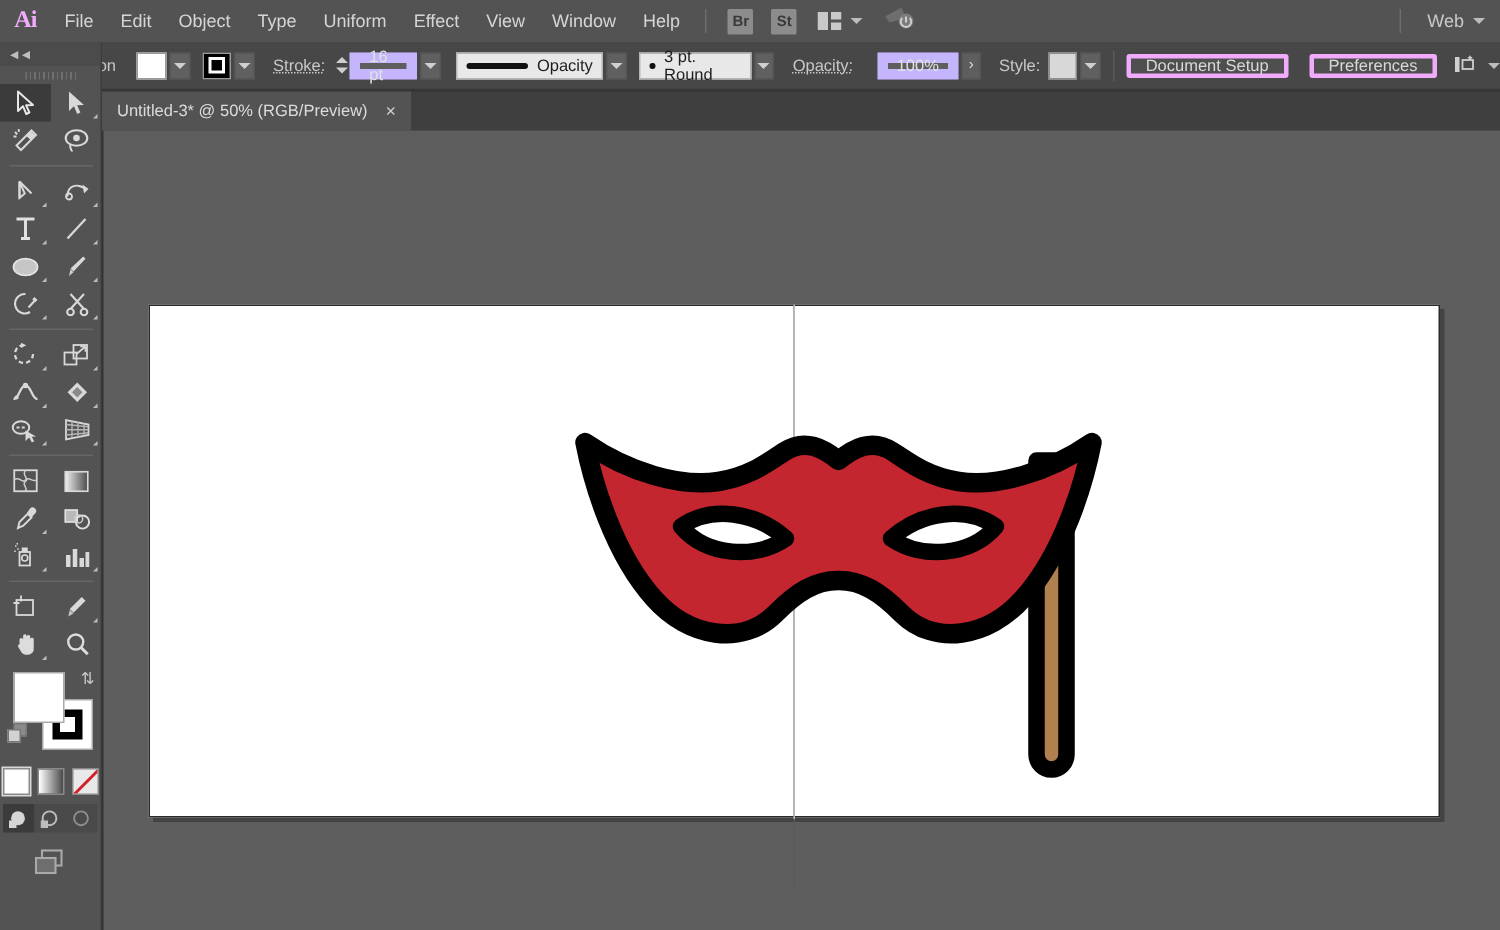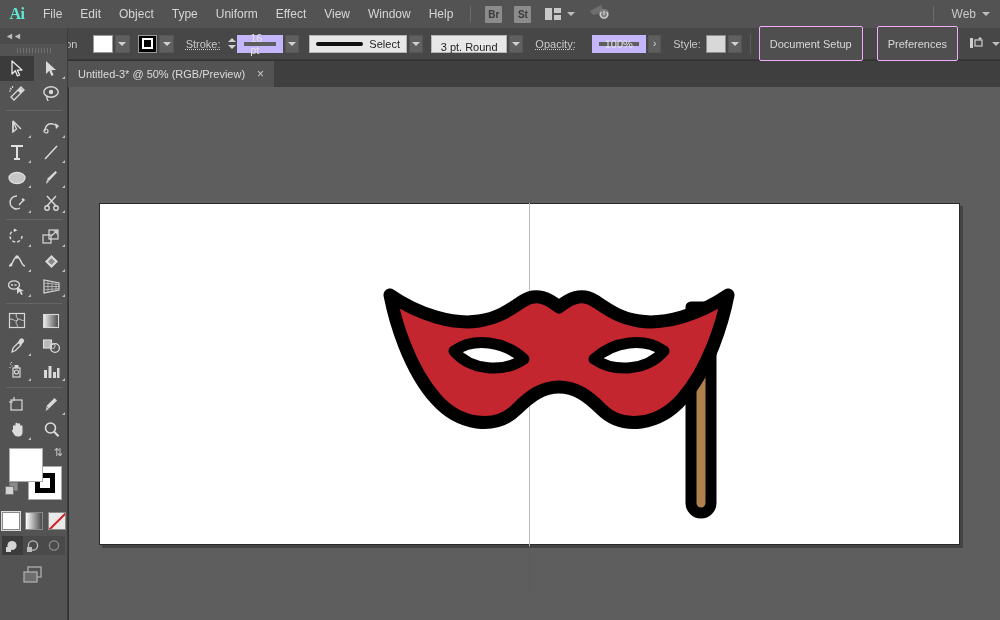--- a/index.html
+++ b/index.html
@@ -14,21 +14,21 @@
 
   
   .menubar {
     position: absolute; left: 0; top: 0; width: 1000px; height: 28px;
     background: #535353;
     display: flex; align-items: center;
   }
   .ai-logo {
     width: 34px; height: 28px;
     display: flex; align-items: center; justify-content: center;
-    color: #5eead4; font-size: 16px; font-weight: bold;
+    color: #f0abfc; font-size: 16px; font-weight: bold;
     font-family: "Liberation Serif", serif;
     letter-spacing: -0.5px;
   }
   .menu-item {
     padding: 0 9px; height: 28px; line-height: 28px;
     color: #d6d6d6; font-size: 12px; white-space: nowrap;
   }
   .mb-sep {
     width: 1px; height: 16px; background: #6d6d6d; margin: 0 8px;
   }
@@ -95,22 +95,22 @@
   }
   .profile-line { width: 58px; height: 4px; background: #111; border-radius: 2px; }
   .brush-dot { width: 4px; height: 4px; background: #111; border-radius: 50%; }
   .arrow-btn {
     width: 16px; height: 18px; background: #5e5e5e; color: #ddd;
     font-size: 10px; display: flex; align-items: center; justify-content: center;
     border: 1px solid #555;
   }
   .style-sw { width: 24px; height: 18px; background: #d8d8d8; border: 1px solid #8d8d8d; }
   .btn {
-    height: 35px; padding: 0 10px; background: #4f4f4f; color: #d9d9d9;
-    font-size: 11px; border: 1px solid #f0abfc; border-radius: 2px;
+    height: 16px; padding: 0 10px; background: #4f4f4f; color: #d9d9d9;
+    font-size: 11px; border: 3px solid #f0abfc; border-radius: 2px;
     display: flex; align-items: center; white-space: nowrap;
   }
   .cb-sep { width: 1px; height: 20px; background: #5b5b5b; margin: 0 8px; }
 
   
   .tabbar {
     position: absolute; left: 68px; top: 61px; width: 932px; height: 26px;
     background: #3f3f3f;
   }
   .doctab {
@@ -279,27 +279,27 @@
       <span class="up"></span>
         <span class="dn"></span>
     </div>
     <div class="field" style="width:50px;">16 pt</div>
     <div class="dd-btn" style="margin-left:2px;">
         <span class="chev"></span>
       </div>
 
     <div class="combo" style="margin-left:10px; width:98px;">
       <span class="profile-line"></span>
-      <span>Select</span>
+      <span>Opacity</span>
     </div>
     <div class="dd-btn" style="margin-left:2px;">
         <span class="chev"></span>
       </div>
 
-    <div class="combo" style="margin-left:8px; width:90px; justify-content:center;flex-direction:column;">
+    <div class="combo" style="margin-left:8px; width:90px; justify-content:flex-end;">
       <span class="brush-dot"></span>
       <span>3 pt. Round</span>
     </div>
     <div class="dd-btn" style="margin-left:2px;">
         <span class="chev"></span>
       </div>
 
     <div class="cb-label ul" style="margin-left:12px;">Opacity:</div>
     <div class="field" style="width:56px; margin-left:16px;">100%</div>
     <div class="arrow-btn" style="margin-left:2px;">›</div>

